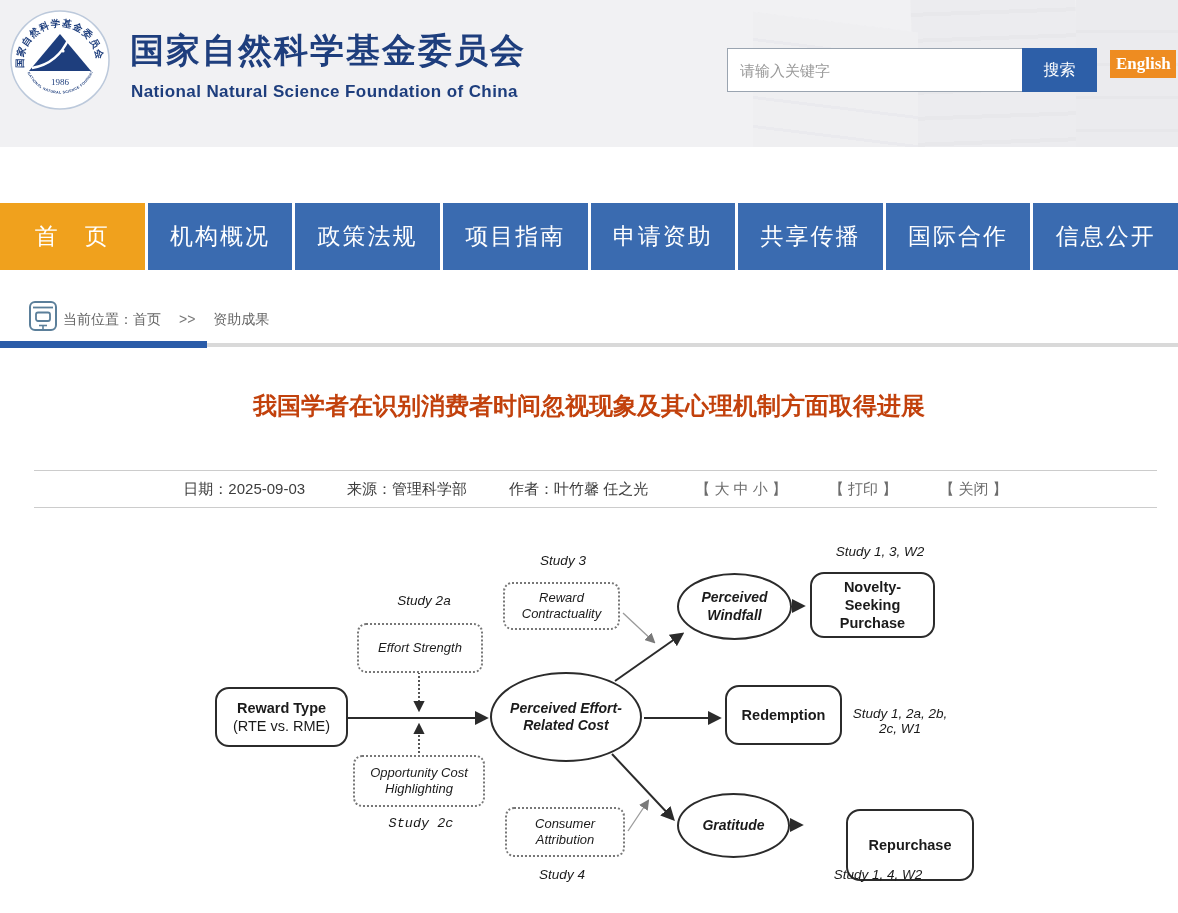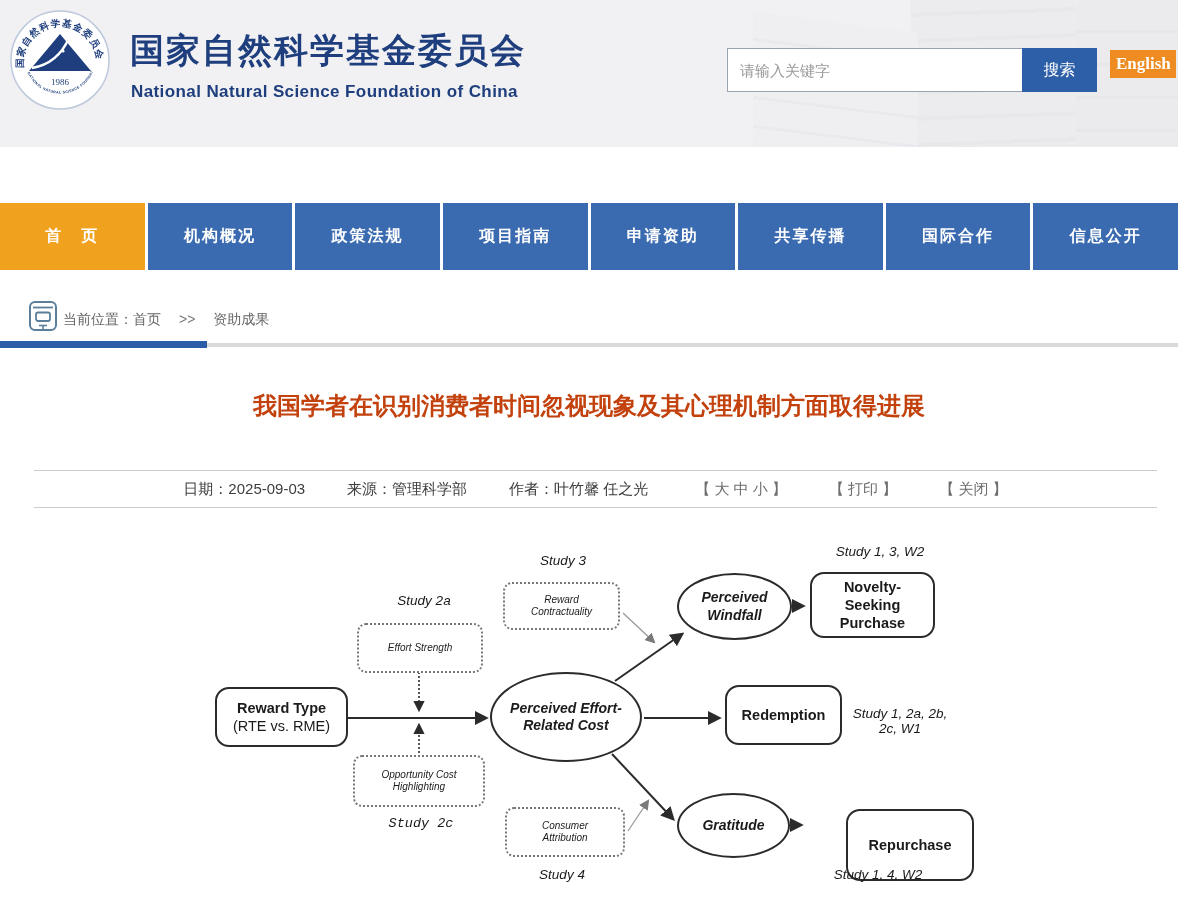--- a/index.html
+++ b/index.html
@@ -25,21 +25,21 @@
                 font-family:"Liberation Sans",sans-serif;}
   .search-input::placeholder{color:#999;}
   .search-btn{position:absolute;left:1022px;top:48px;width:75px;height:44px;background:#2d5fa8;border:none;
               color:#fff;font-size:16px;cursor:pointer;font-family:"Liberation Sans",sans-serif;}
   .english-btn{position:absolute;left:1110px;top:50px;width:66px;height:28px;background:#ee8c21;border:none;
                color:#fff;font-size:17px;font-weight:bold;cursor:pointer;
                font-family:"Liberation Serif","DejaVu Serif",serif;}
 
   
   .nav{position:absolute;left:0;top:203px;width:1178px;height:67px;display:flex;gap:3px;background:#fff;}
-  .nav-item{flex:1;background:#3a6bb0;color:#fff;font-size:16px;font-weight:bold;letter-spacing:2px;
+  .nav-item{flex:1;background:#3a6bb0;color:#fff;font-size:23px;font-weight:normal;letter-spacing:2px;
             display:flex;align-items:center;justify-content:center;cursor:pointer;white-space:nowrap;}
   .nav-item.active{background:#f0a11d;}
 
   
   .crumb-icon{position:absolute;left:28px;top:299px;}
   .crumbs{position:absolute;left:63px;top:311px;font-size:14px;color:#666;}
   .crumbs .lk{cursor:pointer;}
   .crumbs .sep{margin:0 18px;color:#777;}
   .div-blue{position:absolute;left:0;top:341px;width:207px;height:7px;background:#2a5ca8;}
   .div-gray{position:absolute;left:207px;top:343px;width:971px;height:4px;background:#d9d9d9;}
@@ -53,21 +53,21 @@
   .meta .seg{margin:0 21px;white-space:nowrap;}
   .meta .ctrl{color:#6d6d6d;cursor:pointer;}
   .meta .ctrl-first{margin-left:26px;}
 
   
   .diagram{position:absolute;left:195px;top:535px;width:780px;height:370px;}
   .diagram svg.wires{position:absolute;left:0;top:0;}
   .node{position:absolute;display:flex;flex-direction:column;align-items:center;justify-content:center;
         text-align:center;background:#fff;color:#1b1b1b;line-height:1.25;box-sizing:border-box;z-index:2;}
   .sbox{border:2.5px solid #2b2b2b;border-radius:14px;font-weight:bold;font-size:14.5px;}
-  .dbox{border:2px dotted #777;border-radius:9px;font-style:italic;font-size:10px;}
+  .dbox{border:2px dotted #777;border-radius:9px;font-style:italic;font-size:13px;}
   .ell{border:2.5px solid #2b2b2b;border-radius:50%;font-weight:bold;font-style:italic;font-size:14px;}
   .slabel{position:absolute;font-style:italic;font-size:13.5px;color:#1a1a1a;white-space:nowrap;
           transform:translateX(-50%);z-index:2;}
   .rt-l2{font-weight:normal;font-size:14.5px;}
 </style>
 </head>
 <body>
 
 <div id="page">
 

